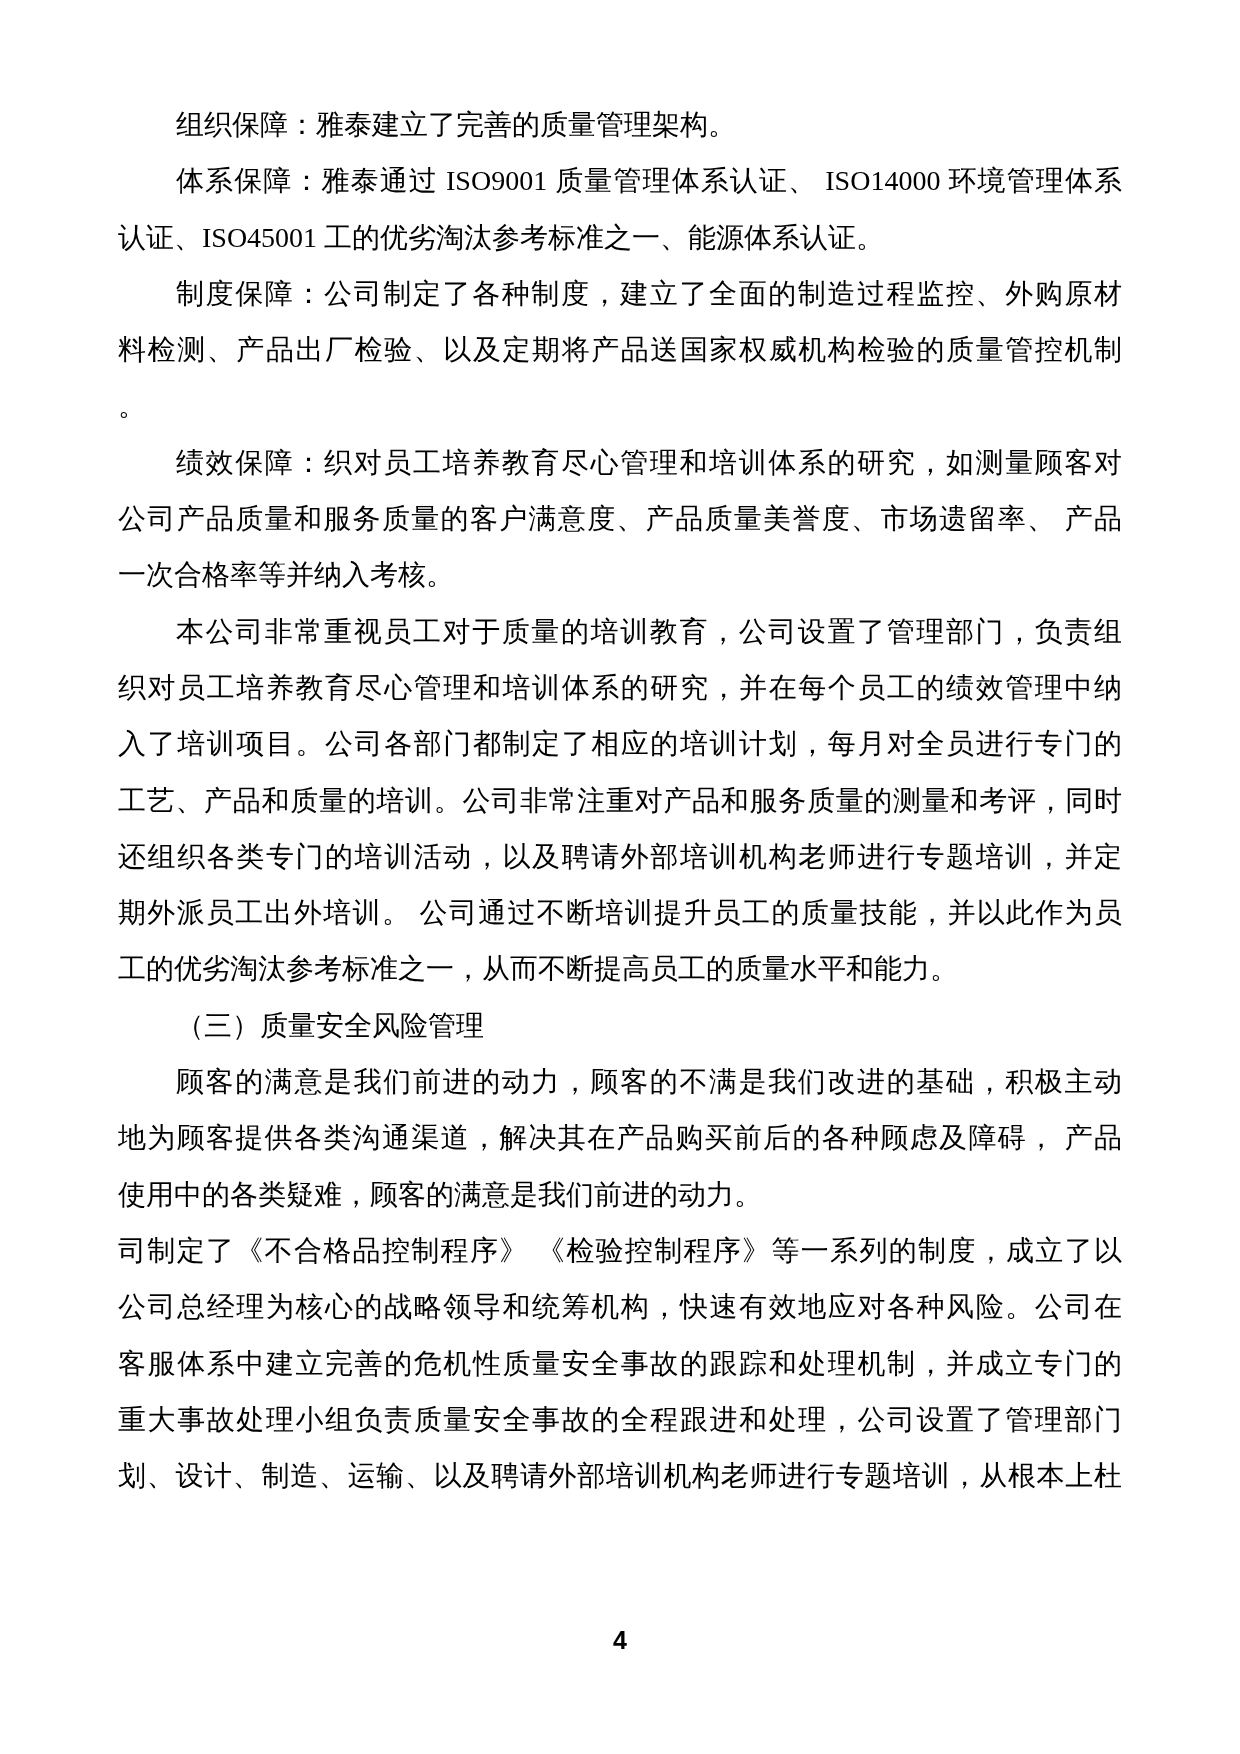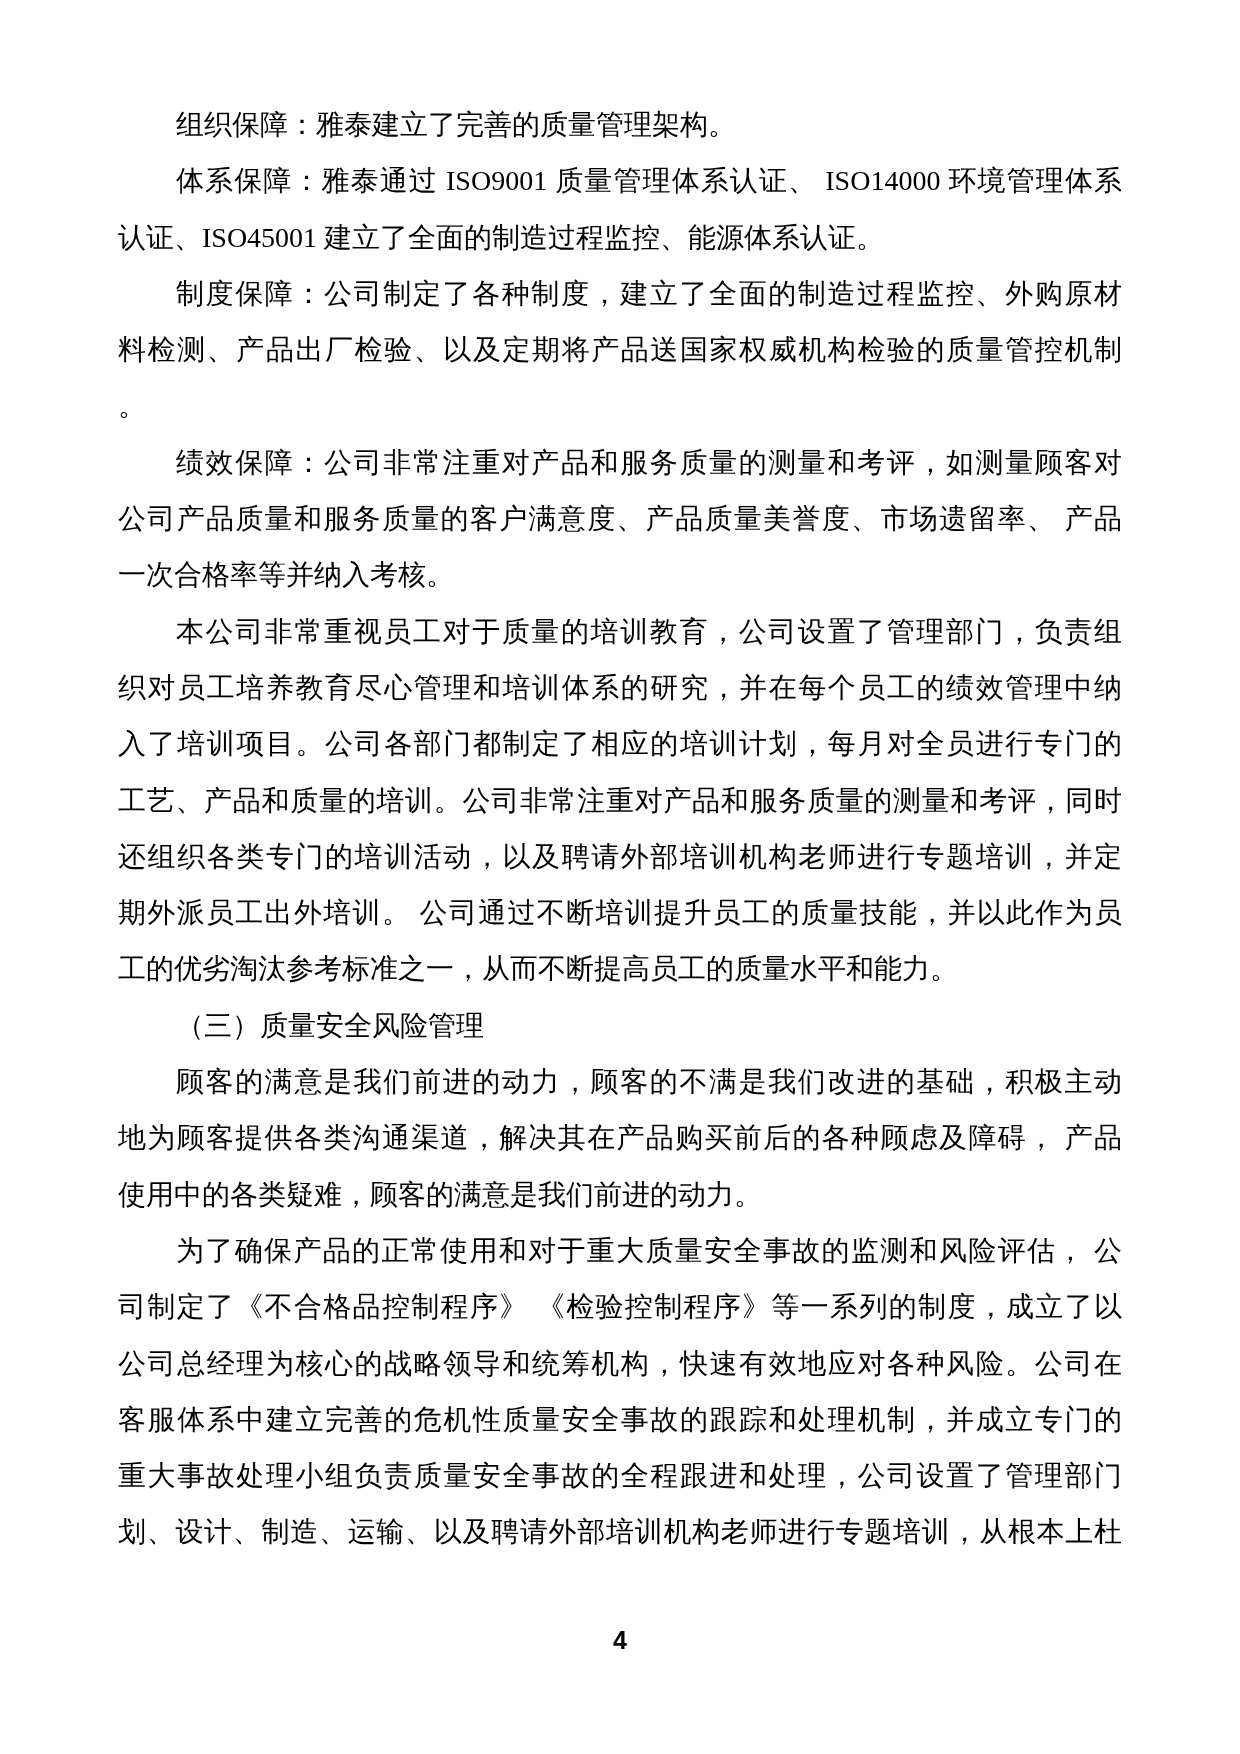--- a/index.html
+++ b/index.html
@@ -51,39 +51,38 @@
     color: #000000;
   }
 </style>
 </head>
 <body>
 
 <div class="page">
   <div class="content">
     <div class="ln ind">组织保障：雅泰建立了完善的质量管理架构。</div>
     <div class="ln ind jfy">体系保障：雅泰通过 ISO9001 质量管理体系认证、 ISO14000 环境管理体系</div>
-    <div class="ln">认证、ISO45001 建立了全面的制造过程监控、能源体系认证。</div>
+    <div class="ln">认证、ISO45001 工的优劣淘汰参考标准之一、能源体系认证。</div>
     <div class="ln ind jfy">制度保障：公司制定了各种制度，建立了全面的制造过程监控、外购原材</div>
     <div class="ln jfy">料检测、产品出厂检验、以及定期将产品送国家权威机构检验的质量管控机制</div>
     <div class="ln">。</div>
-    <div class="ln ind jfy">绩效保障：公司非常注重对产品和服务质量的测量和考评，如测量顾客对</div>
+    <div class="ln ind jfy">绩效保障：织对员工培养教育尽心管理和培训体系的研究，如测量顾客对</div>
     <div class="ln jfy">公司产品质量和服务质量的客户满意度、产品质量美誉度、市场遗留率、 产品</div>
     <div class="ln">一次合格率等并纳入考核。</div>
     <div class="ln ind jfy">本公司非常重视员工对于质量的培训教育，公司设置了管理部门，负责组</div>
     <div class="ln jfy">织对员工培养教育尽心管理和培训体系的研究，并在每个员工的绩效管理中纳</div>
     <div class="ln jfy">入了培训项目。公司各部门都制定了相应的培训计划，每月对全员进行专门的</div>
     <div class="ln jfy">工艺、产品和质量的培训。公司非常注重对产品和服务质量的测量和考评，同时</div>
     <div class="ln jfy">还组织各类专门的培训活动，以及聘请外部培训机构老师进行专题培训，并定</div>
     <div class="ln jfy">期外派员工出外培训。 公司通过不断培训提升员工的质量技能，并以此作为员</div>
     <div class="ln">工的优劣淘汰参考标准之一，从而不断提高员工的质量水平和能力。</div>
     <div class="ln ind">（三）质量安全风险管理</div>
     <div class="ln ind jfy">顾客的满意是我们前进的动力，顾客的不满是我们改进的基础，积极主动</div>
     <div class="ln jfy">地为顾客提供各类沟通渠道，解决其在产品购买前后的各种顾虑及障碍， 产品</div>
     <div class="ln">使用中的各类疑难，顾客的满意是我们前进的动力。</div>
-    <div class="ln ind jfy">为了确保产品的正常使用和对于重大质量安全事故的监测和风险评估， 公</div>
     <div class="ln jfy">司制定了《不合格品控制程序》 《检验控制程序》等一系列的制度，成立了以</div>
     <div class="ln jfy">公司总经理为核心的战略领导和统筹机构，快速有效地应对各种风险。公司在</div>
     <div class="ln jfy">客服体系中建立完善的危机性质量安全事故的跟踪和处理机制，并成立专门的</div>
     <div class="ln jfy">重大事故处理小组负责质量安全事故的全程跟进和处理，公司设置了管理部门</div>
     <div class="ln jfy">划、设计、制造、运输、以及聘请外部培训机构老师进行专题培训，从根本上杜</div>
   </div>
   <div class="footer">
     <span class="page-number">4</span>
   </div>
 </div>

